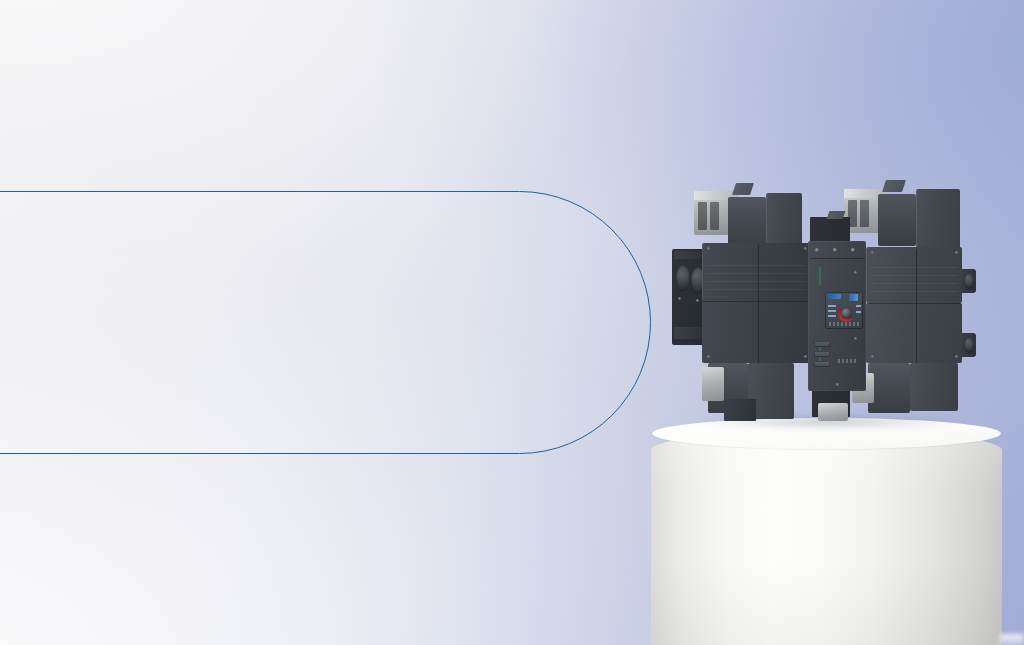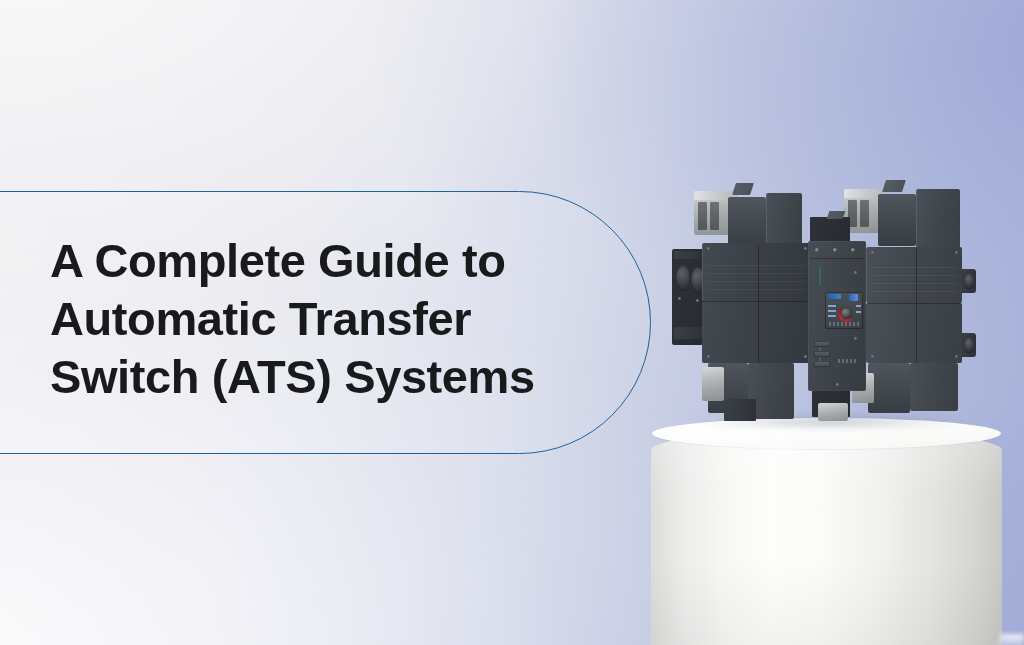--- a/index.html
+++ b/index.html
@@ -314,23 +314,20 @@
 
 <div id="banner">
 
   <div class="bg-base"></div>
   <div class="bg-wash-bl"></div>
   <div class="bg-wash-tl"></div>
   <div class="bg-tint-tr"></div>
 
   <div class="pill"></div>
 
-  <h1 class="heading">A Complete Guide to
-Automatic Transfer
-Switch (ATS) Systems</h1>
 
   <div class="podium-wrap">
     <div class="podium-body">
       <div class="podium-body-shade"></div>
     </div>
     <div class="podium-top">
       <div class="podium-top-hl"></div>
     </div>
     <div class="podium-right-strip"></div>
   </div>

